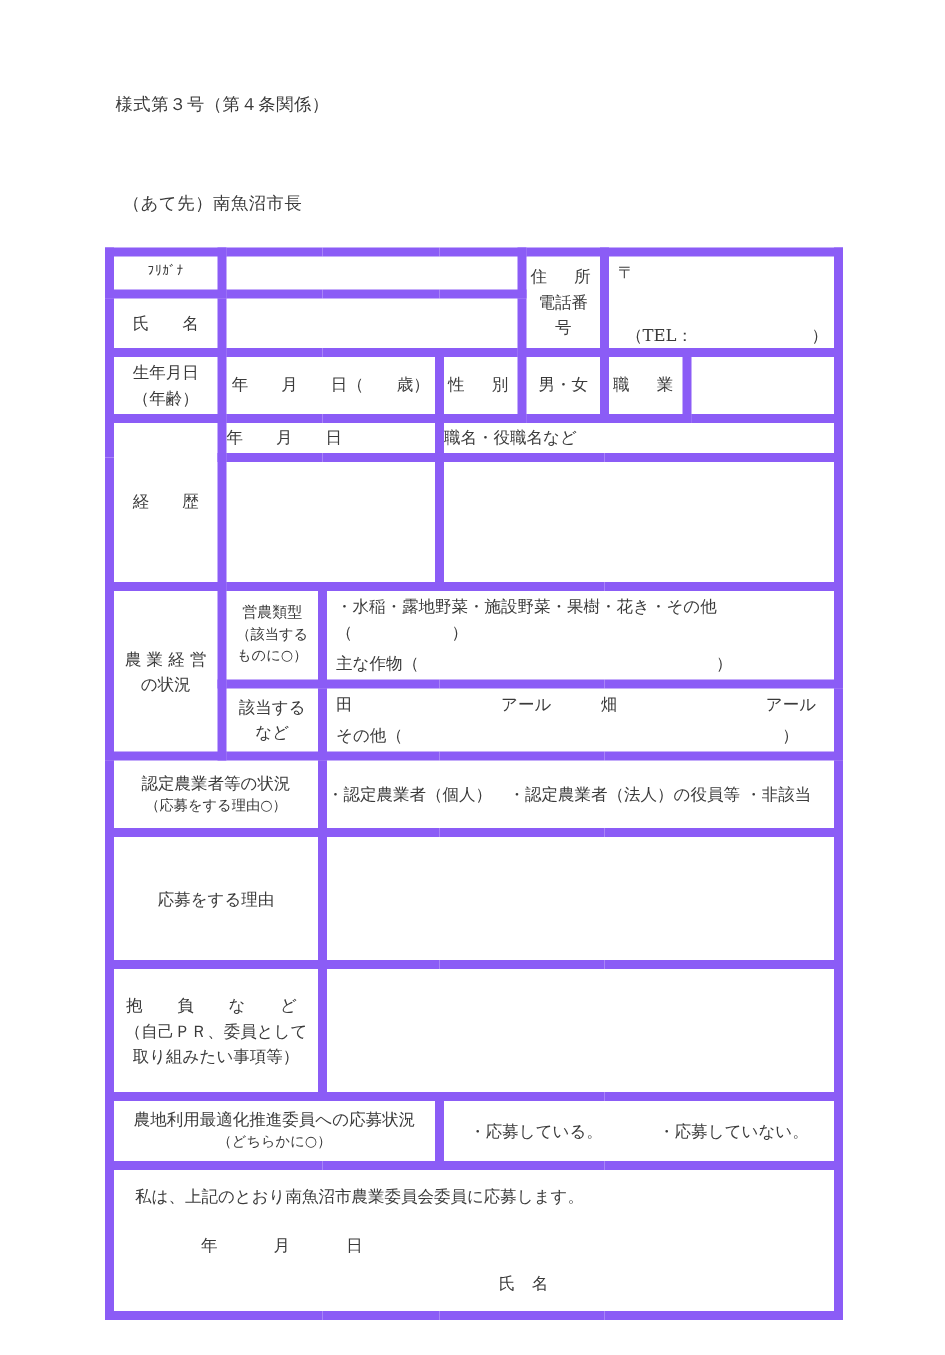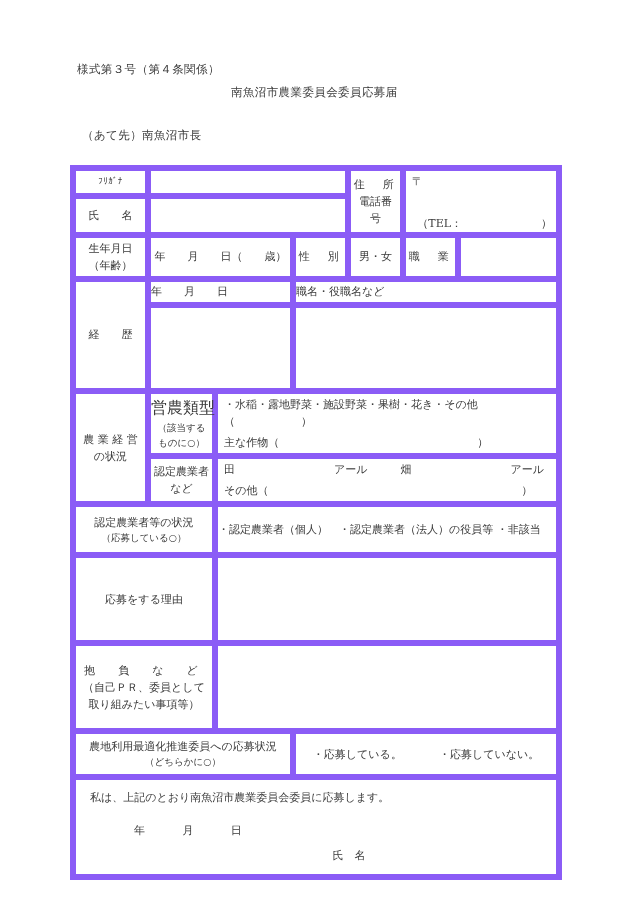--- a/index.html
+++ b/index.html
@@ -69,21 +69,21 @@
   .lbl {
     text-align: center;
     white-space: nowrap;
   }
   .pad-l { padding-left: 7px; }
   .top-al { vertical-align: top; padding-top: 4px; }
 
   .sp2 { letter-spacing: 0.32em; }
   .sp3 { letter-spacing: 0.55em; }
 
-  .small { font-size: 16px; font-family: Liberation Serif, serif; }
+  .small { font-size: 10px; font-family: Liberation Serif, serif; }
   .tiny  { font-size: 9.5px; }
 
   .kana {
     font-size: 9px;
     letter-spacing: 0.05em;
   }
 
   .line-row { display: block; }
 
   .cell-txt { display: block; padding: 2px 6px; }
@@ -105,21 +105,20 @@
   }
 
   .inline-sp { display: inline-block; }
 </style>
 </head>
 <body>
 
 <div class="page">
 
   <div class="form-no">様式第３号（第４条関係）</div>
-  <div class="doc-title">南魚沼市農業委員会委員応募届</div>
   <div class="addressee">（あて先）南魚沼市長</div>
 
   <table class="form-table">
     <colgroup>
       <col style="width:75px">
       <col style="width:67px">
       <col style="width:78px">
       <col style="width:55px">
       <col style="width:55px">
       <col style="width:55px">
@@ -185,33 +184,33 @@
           <span class="line-row">ものに○）</span>
         </td>
         <td colspan="5" class="top-al">
           <span class="cell-txt">・水稲・露地野菜・施設野菜・果樹・花き・その他（　　　　　　）</span>
           <span class="cell-txt">主な作物（　　　　　　　　　　　　　　　　　　）</span>
         </td>
       </tr>
 
       <tr>
         <td class="lbl" style="height:42px">
-          <span class="line-row">認定農業者</span>
+          <span class="line-row">該当する</span>
           <span class="line-row">など</span>
         </td>
         <td colspan="5" class="top-al">
           <span class="cell-txt">田　　　　　　　　　アール　　　畑　　　　　　　　　アール</span>
           <span class="cell-txt">その他（　　　　　　　　　　　　　　　　　　　　　　　）</span>
         </td>
       </tr>
 
       <tr>
         <td colspan="2" class="lbl" style="height:45px">
           <span class="line-row">認定農業者等の状況</span>
-          <span class="line-row tiny">（応募している○）</span>
+          <span class="line-row tiny">（応募をする理由○）</span>
         </td>
         <td colspan="5" class="pad-l">・認定農業者（個人）　・認定農業者（法人）の役員等 ・非該当</td>
       </tr>
 
       <tr>
         <td colspan="2" class="lbl" style="height:82px">応募をする理由</td>
         <td colspan="5"></td>
       </tr>
 
       <tr>

